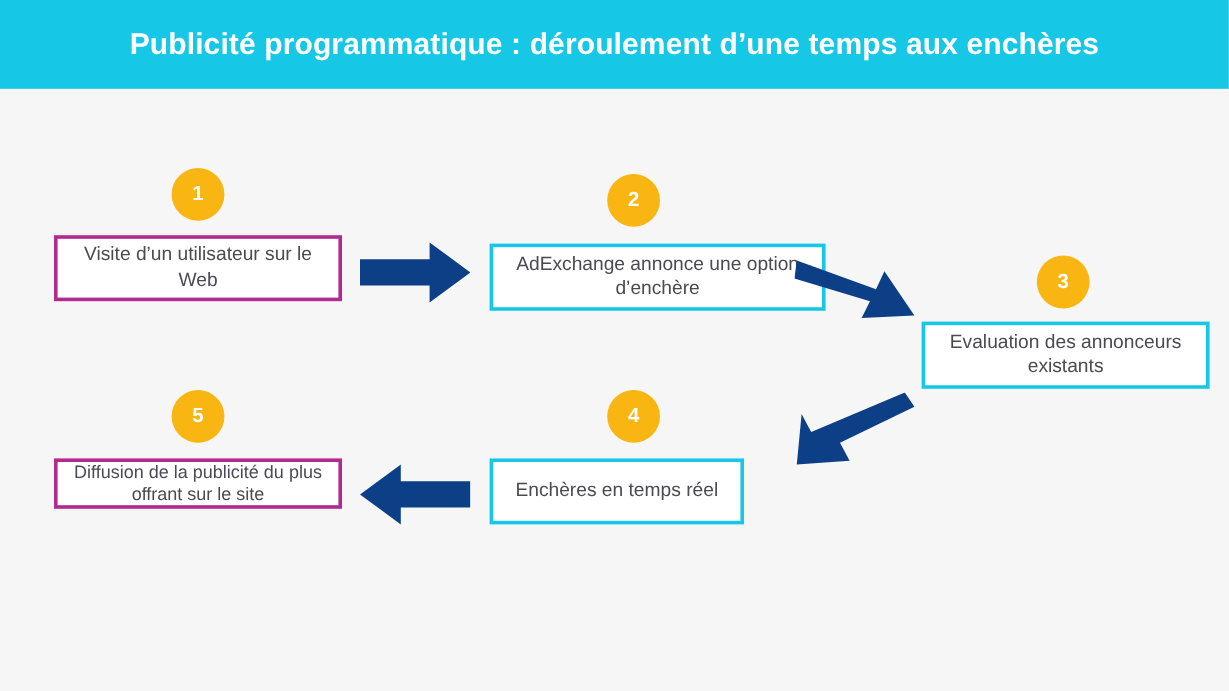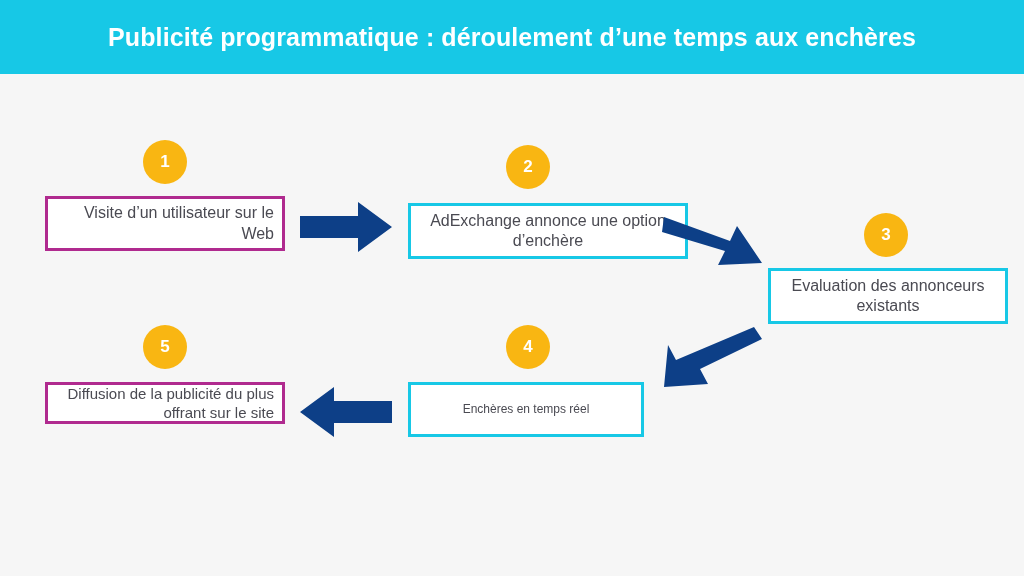--- a/index.html
+++ b/index.html
@@ -53,31 +53,31 @@
     border: 3px solid #b02a8f;
     display: flex;
     align-items: center;
     justify-content: center;
     text-align: center;
     color: #4a4a52;
     line-height: 1.28;
     padding: 4px 8px;
   }
   .step-box.cyan { border-color: #17c8e6; }
-  .step-box.magenta { border-color: #b02a8f; text-align: right; }
+  .step-box.magenta { border-color: #b02a8f; }
 
   .box-label {
     display: block;
     width: 100%;
   }
 
   #box-1 { left: 45px;  top: 196px; width: 240px; height: 55px; font-size: 16px; }
   #box-2 { left: 408px; top: 203px; width: 280px; height: 56px; font-size: 16px; }
   #box-3 { left: 768px; top: 268px; width: 240px; height: 56px; font-size: 16px; justify-content: flex-end; }
-  #box-4 { left: 408px; top: 382px; width: 236px; height: 55px; font-size: 12px; }
+  #box-4 { left: 408px; top: 382px; width: 212px; height: 55px; font-size: 16px; }
   #box-5 { left: 45px;  top: 382px; width: 240px; height: 42px; font-size: 15px; }
 
   
   .step-badge {
     position: absolute;
     width: 44px;
     height: 44px;
     border-radius: 50%;
     background: #f9b612;
     color: #ffffff;

